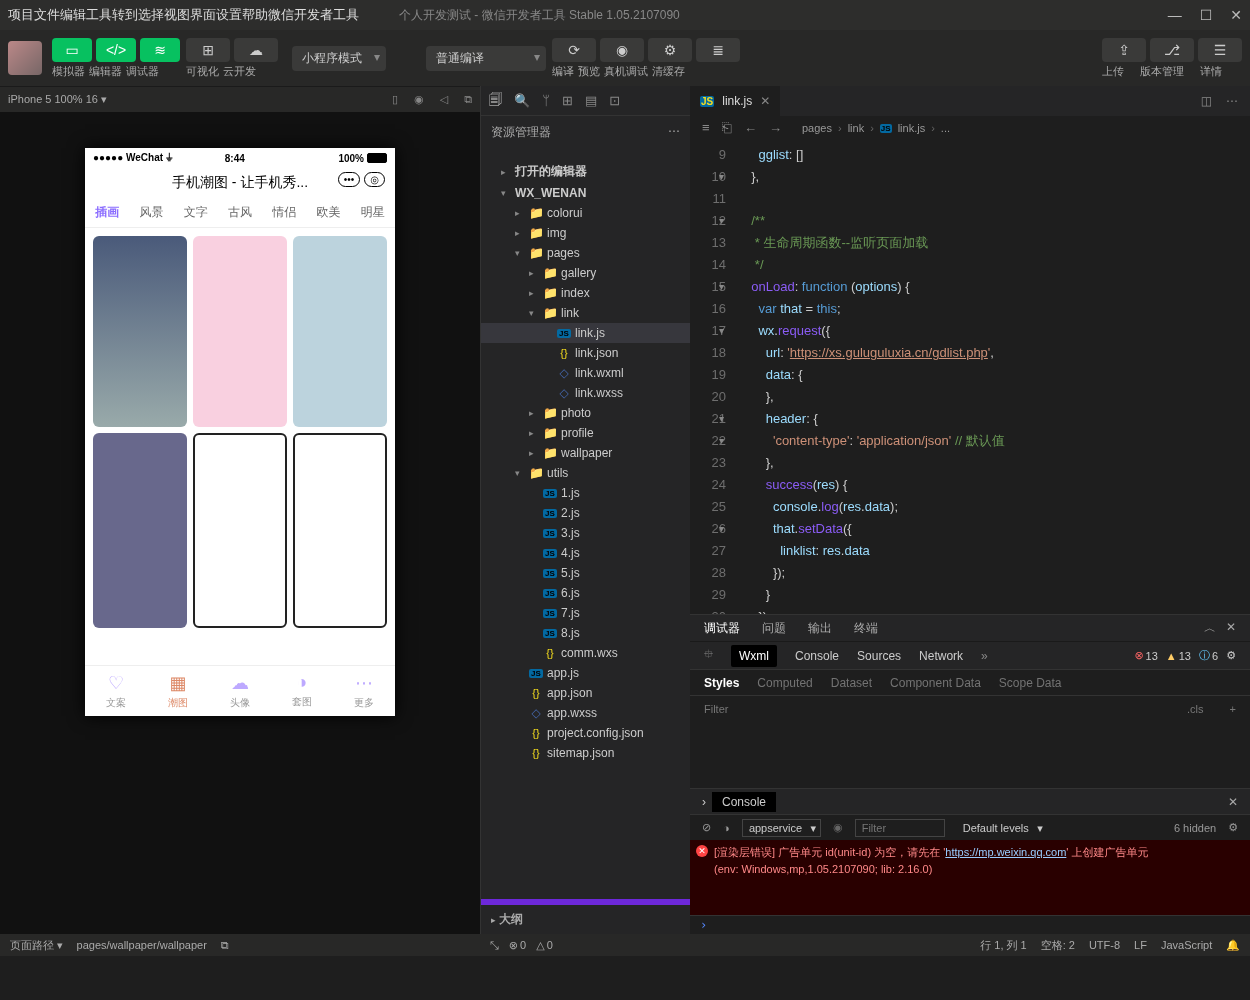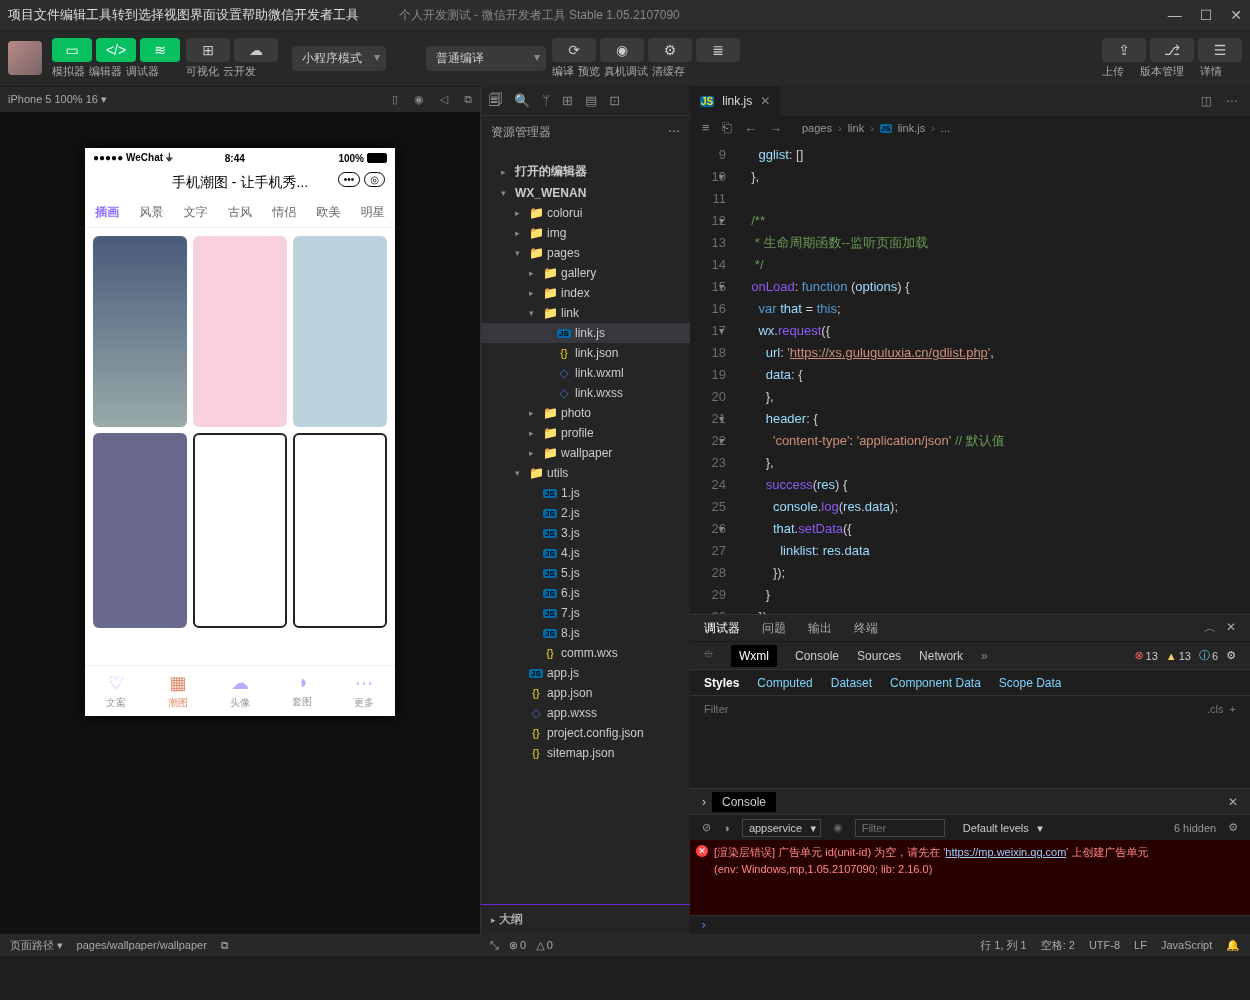--- a/index.html
+++ b/index.html
@@ -56,21 +56,21 @@
 .tn { padding: 3px 0 3px 10px; display: flex; align-items: center; gap: 4px; cursor: pointer; white-space: nowrap; color: #ccc; }
 .tn.sel2 { background: #37373d; }
 .tn .arr { width: 10px; color: #888; font-size: 9px;}
 .tn .ficon { width: 14px; text-align: center; }
 .f-fold { color: #c09553; }
 .f-foldg { color: #6cb36c; }
 .f-js { background:#0369a1; color:#000; font-size:8px; font-weight:bold; padding:0 1px; border-radius:2px;}
 .f-json { color: #f7df1e; font-size: 11px; }
 .f-wxml { color: #46a; }
 .ind1{padding-left:20px;} .ind2{padding-left:34px;} .ind3{padding-left:48px;} .ind4{padding-left:62px;}
-.outline { border-top: 1px solid #6d28d9; padding: 6px 10px; color: #aaa; background: #252526;}
+.outline { border-top: 6px solid #6d28d9; padding: 6px 10px; color: #aaa; background: #252526;}
 
 
 .edtop { height: 30px; display: flex; background: #252526; align-items: stretch; }
 .etab { background: #1e1e1e; display: flex; align-items: center; padding: 0 10px; gap: 8px; color: #ddd; font-size: 12px; border-right:1px solid #252526;}
 .etab .fi { color: #f7df1e; font-size: 10px; }
 .etab .cl { color: #888; cursor: pointer; }
 .etopR { margin-left: auto; display: flex; align-items: center; gap: 14px; padding: 0 12px; color: #888;}
 .bcrumb { height: 24px; display: flex; align-items: center; padding: 0 12px; gap: 6px; color: #999; font-size: 11px; background: #1e1e1e;}
 .bcrumb .sep { color: #666; }
 .bcrumb .bic { display: flex; gap: 12px; margin-right: 14px; color: #888; font-size: 13px;}
@@ -86,24 +86,24 @@
 .dbg { height: 320px; display: flex; flex-direction: column; border-top: 1px solid #333; background: #1e1e1e;}
 .dbgh { height: 26px; display: flex; align-items: center; gap: 22px; padding: 0 14px; background: #252526; color: #aaa; font-size: 12px;}
 .dbgh .act { color: #fff; }
 .dbgh .r { margin-left: auto; display: flex; gap: 10px; color: #aaa;}
 .dbgtabs { height: 28px; display: flex; align-items: center; gap: 18px; padding: 0 14px; background: #252526; font-size: 12px; border-top:1px solid #1a1a1a;}
 .dbgtabs .i { color: #888; }
 .dbgtabs .t { color: #ccc; cursor: pointer; }
 .dbgtabs .t.act { background: #000; color: #fff; padding: 4px 8px; border-radius:2px;}
 .dbgtabs .r { margin-left: auto; display: flex; align-items: center; gap: 8px; font-size: 11px; color: #ccc;}
 .stytabs { height: 26px; display: flex; align-items: center; gap: 18px; padding: 0 14px; background: #1e1e1e; font-size: 12px; border-top: 1px solid #333;}
-.stytabs .t { color: #7dd3fc; cursor: pointer; }
+.stytabs .t { color: #737373; cursor: pointer; }
 .stytabs .t.act { color: #fff; font-weight: bold;}
 .filterrow { height: 26px; display: flex; align-items: center; padding: 0 14px; color: #777; font-size: 11px; border-top: 1px solid #333; background: #1e1e1e;}
-.filterrow .r { margin-left: auto; display: flex; gap: 6px; }
+.filterrow .r { margin-left: auto; display: flex; gap: 26px; }
 .splitrow { flex: 1; background: #1e1e1e; }
 .conshead { height: 26px; display: flex; align-items: center; padding: 0 12px; background: #252526; font-size: 12px; color: #ccc; border-top:1px solid #333;}
 .conshead .tab { background: #000; padding: 3px 10px; margin-left: 6px;}
 .conshead .r { margin-left: auto; color: #aaa; cursor: pointer;}
 .consfilter { height: 26px; display: flex; align-items: center; gap: 12px; padding: 0 12px; background: #1e1e1e; font-size: 11px; color: #999; border-top:1px solid #333;}
 .consfilter .selbox { border: 1px solid #444; padding: 2px 18px 2px 6px; position: relative; color:#ccc;}
 .consfilter .selbox::after{content:"▾"; position:absolute; right:4px;}
 .consfilter input { background: #1e1e1e; border: 1px solid #444; color: #ccc; padding: 2px 6px; width: 90px; font-size: 11px;}
 .consbody { flex: 1; background: #290000; color: #f88; font-family: Consolas, monospace; font-size: 11px; padding: 4px 10px 4px 24px; position: relative; line-height:16px;}
 .consbody .eic { position: absolute; left: 6px; top: 5px; width: 12px; height: 12px; background: #f44; border-radius: 50%; color: #fff; font-size: 9px; text-align: center; line-height: 12px;}

